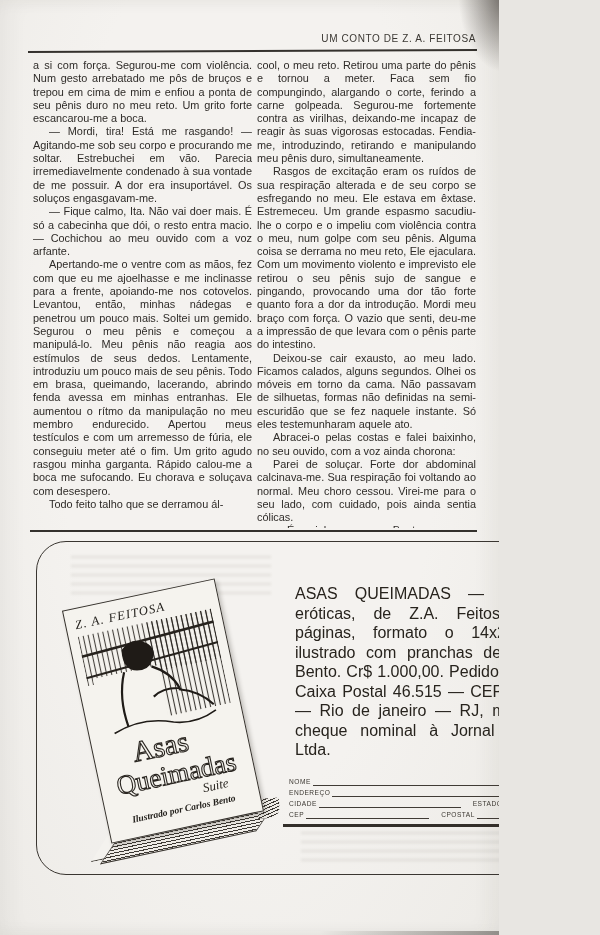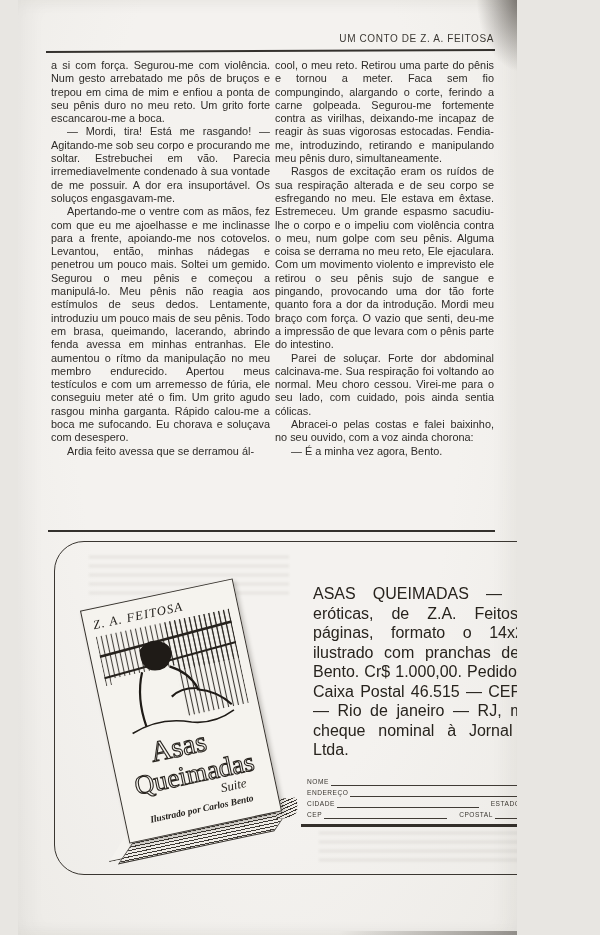--- a/index.html
+++ b/index.html
@@ -1,21 +1,20 @@
 <!DOCTYPE html>
 <html><head>
 <meta charset="utf-8">
 <style>
   html,body{margin:0;padding:0;background:#e8e6e2;}
   .page{
     position:relative;width:499px;height:935px;overflow:hidden;
     background:radial-gradient(ellipse at 50% 38%, #f4f2ef 55%, #edebe7 100%);
     font-family:"Liberation Sans",sans-serif;color:#2e2b28;
     box-shadow:inset -10px 0 18px rgba(60,52,44,.05), inset 12px 0 18px rgba(60,52,44,.04);
-    margin-left:18px;
   }
   
   .smudge{position:absolute;top:0;right:0;width:44px;height:78px;
     background:radial-gradient(ellipse at 115% -5%, rgba(42,36,30,.65), rgba(42,36,30,0) 66%);}
   .bottom-edge{position:absolute;bottom:0;left:320px;right:0;height:4px;
     background:linear-gradient(90deg, rgba(50,45,40,0), rgba(50,45,40,.45));}
   .ghost{position:absolute;filter:blur(1.6px);opacity:.28;pointer-events:none;
     background:repeating-linear-gradient(180deg, rgba(110,102,92,.55) 0 2px, rgba(110,102,92,0) 2px 9px);}
 
   
@@ -73,28 +72,30 @@
   <div class="smudge"></div>
   <div class="bottom-edge"></div>
 
   <div class="running-header">UM CONTO DE Z. A. FEITOSA</div>
   <div class="rule rule-top"></div>
 
   <div class="columns">
     <div class="col" id="col-left">
         <p class="para">a si com força. Segurou-me com violência. Num gesto arrebatado me pôs de bruços e trepou em cima de mim e enfiou a ponta de seu pênis duro no meu reto. Um grito forte escancarou-me a boca.</p>
         <p class="para indent">— Mordi, tira! Está me rasgando! — Agitando-me sob seu corpo e procurando me soltar. Estrebuchei em vão. Parecia irremediavelmente condenado à sua vontade de me possuir. A dor era insuportável. Os soluços engasgavam-me.</p>
+        <p class="para indent">— Fique calmo, Ita. Não vai doer mais. É só a cabecinha que dói, o resto entra macio. — Cochichou ao meu ouvido com a voz arfante.</p>
         <p class="para indent">Apertando-me o ventre com as mãos, fez com que eu me ajoelhasse e me inclinasse para a frente, apoiando-me nos cotovelos. Levantou, então, minhas nádegas e penetrou um pouco mais. Soltei um gemido. Segurou o meu pênis e começou a manipulá-lo. Meu pênis não reagia aos estímulos de seus dedos. Lentamente, introduziu um pouco mais de seu pênis. Todo em brasa, queimando, lacerando, abrindo fenda avessa em minhas entranhas. Ele aumentou o rítmo da manipulação no meu membro endurecido. Apertou meus testículos e com um arremesso de fúria, ele conseguiu meter até o fim. Um grito agudo rasgou minha garganta. Rápido calou-me a boca me sufocando. Eu chorava e soluçava com desespero.</p>
-        <p class="para indent">Ardia feito avessa que se derramou ál-</p>
+        <p class="para indent">Todo feito talho que se derramou ál-</p>
       </div>
     <div class="col" id="col-right">
         <p class="para">cool, o meu reto. Retirou uma parte do pênis e tornou a meter. Faca sem fio compungindo, alargando o corte, ferindo a carne golpeada. Segurou-me fortemente contra as virilhas, deixando-me incapaz de reagir às suas vigorosas estocadas. Fendia-me, introduzindo, retirando e manipulando meu pênis duro, simultaneamente.</p>
         <p class="para indent">Rasgos de excitação eram os ruídos de sua respiração alterada e de seu corpo se esfregando no meu. Ele estava em êxtase. Estremeceu. Um grande espasmo sacudiu-lhe o corpo e o impeliu com violência contra o meu, num golpe com seu pênis. Alguma coisa se derrama no meu reto, Ele ejaculara. Com um movimento violento e imprevisto ele retirou o seu pênis sujo de sangue e pingando, provocando uma dor tão forte quanto fora a dor da introdução. Mordi meu braço com força. O vazio que senti, deu-me a impressão de que levara com o pênis parte do intestino.</p>
+        <p class="para indent">Deixou-se cair exausto, ao meu lado. Ficamos calados, alguns segundos. Olhei os móveis em torno da cama. Não passavam de silhuetas, formas não definidas na semi-escuridão que se fez naquele instante. Só eles testemunharam aquele ato.</p>
+        <p class="para indent">Abracei-o pelas costas e falei baixinho, no seu ouvido, com a voz ainda chorona:</p>
         <p class="para indent">Parei de soluçar. Forte dor abdominal calcinava-me. Sua respiração foi voltando ao normal. Meu choro cessou. Virei-me para o seu lado, com cuidado, pois ainda sentia cólicas.</p>
-        <p class="para indent">Abracei-o pelas costas e falei baixinho, no seu ouvido, com a voz ainda chorona:</p>
         <p class="para indent">— É a minha vez agora, Bento.</p>
       </div>
   </div>
 
   <div class="rule rule-bottom"></div>
 
   <div class="ad-box">
 
     <div class="ghost" style="left:34px;top:14px;width:200px;height:42px;"></div>
     <div class="ghost" style="left:264px;top:290px;width:248px;height:36px;"></div>

